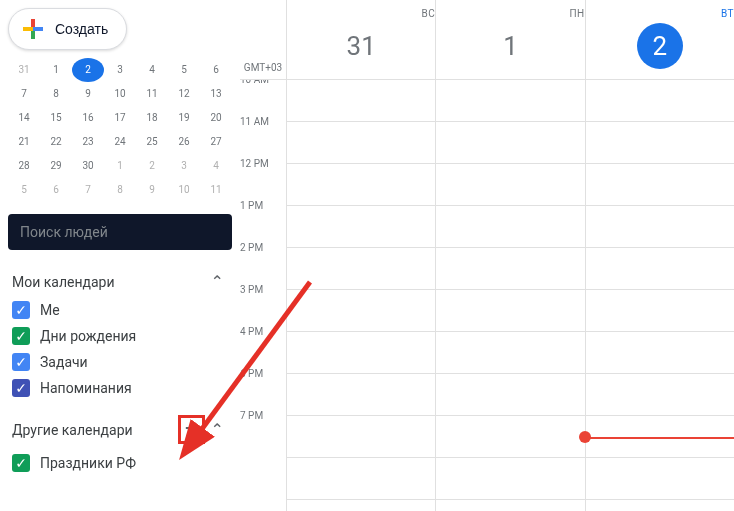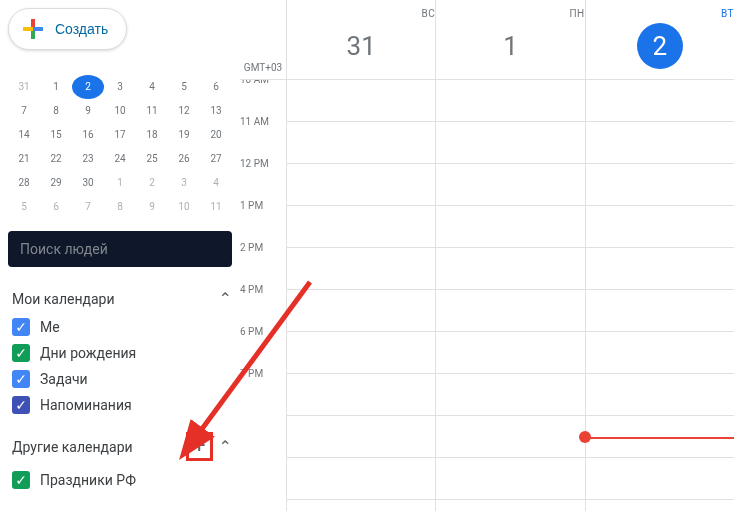--- a/index.html
+++ b/index.html
@@ -3,36 +3,36 @@
 <meta charset="utf-8">
 <style>
   * { box-sizing: border-box; margin: 0; padding: 0; }
   body { font-family: Roboto, Arial, sans-serif; font-size: 13px; color: #3c4043;
          width: 734px; height: 511px; overflow: hidden; background: #fff; }
   .app { display: flex; height: 100%; }
   .sidebar { width: 240px; padding: 8px 0 0 8px; }
   .create-btn { display: inline-flex; align-items: center; gap: 10px;
     border: 1px solid #dadce0; border-radius: 24px; background: #fff;
     padding: 8px 18px 8px 12px; box-shadow: 0 1px 3px rgba(0,0,0,.15);
-    font-size: 14px; color: #0369a1; cursor: pointer; margin-bottom: 25px; }
+    font-size: 14px; color: #0f172a; cursor: pointer; margin-bottom: 8px; }
   .plus { width: 24px; height: 24px; position: relative; }
   .plus::before, .plus::after { content: ""; position: absolute; }
   .plus::before { left: 10px; top: 2px; width: 4px; height: 20px;
     background: linear-gradient(#ea4335 0 50%, #34a853 50% 100%); }
   .plus::after  { top: 10px; left: 2px; height: 4px; width: 20px;
     background: linear-gradient(90deg,#fbbc04 0 50%,#4285f4 50% 100%); }
   .mini { width: 224px; }
   .mini-row { display: flex; }
   .mini-cell { flex: 1; text-align: center; font-size: 10px; color: #70757a;
     height: 24px; line-height: 24px; border-radius: 50%; cursor: pointer; }
   .mini-cell.today { background: #1a73e8; color: #fff; }
   .mini-cell.other { color: #b0b0b0; }
   .search { margin: 12px 8px 16px 0; background: #0f172a; border-radius: 4px;
     padding: 10px 12px; color: #80868b; font-size: 14px; }
-  .section { margin: 8px 4px 4px 0; }
+  .section { margin: 8px 12px 4px 0; }
   .section-head { display: flex; align-items: center; justify-content: space-between;
     padding: 6px 4px; font-size: 14px; color: #3c4043; cursor: pointer; }
   .chev { font-size: 16px; color: #5f6368; }
   .cal-item { display: flex; align-items: center; gap: 10px; padding: 4px 4px;
     font-size: 14px; color: #3c4043; }
   .chk { width: 18px; height: 18px; border-radius: 3px; display: inline-flex;
     align-items: center; justify-content: center; color: #fff; font-size: 14px; }
   .add-slot { display:flex; align-items:center; gap:6px; }
   .add-box { border: 3px solid #e53027; padding: 2px 4px; }
   .add-plus { font-size: 22px; color:#5f6368; line-height: 18px; }
@@ -180,20 +180,21 @@
           <div class="day-col-head"><div class="dow today">ВТ</div><div class="dnum today">2</div></div>
         </div>
     </div>
     <div class="grid">
       <div class="time-gutter" id="gutter">
           <div class="hour-label">10 AM</div>
           <div class="hour-label">11 AM</div>
           <div class="hour-label">12 PM</div>
           <div class="hour-label">1 PM</div>
           <div class="hour-label">2 PM</div>
+          <div class="hour-label">3 PM</div>
           <div class="hour-label">4 PM</div>
           <div class="hour-label">6 PM</div>
           <div class="hour-label">7 PM</div>
         </div>
       <div id="daycols" style="display:flex;flex:1;position:relative">
           <div class="day-col">
             <div class="hour-slot"></div>
             <div class="hour-slot"></div>
             <div class="hour-slot"></div>
             <div class="hour-slot"></div>

